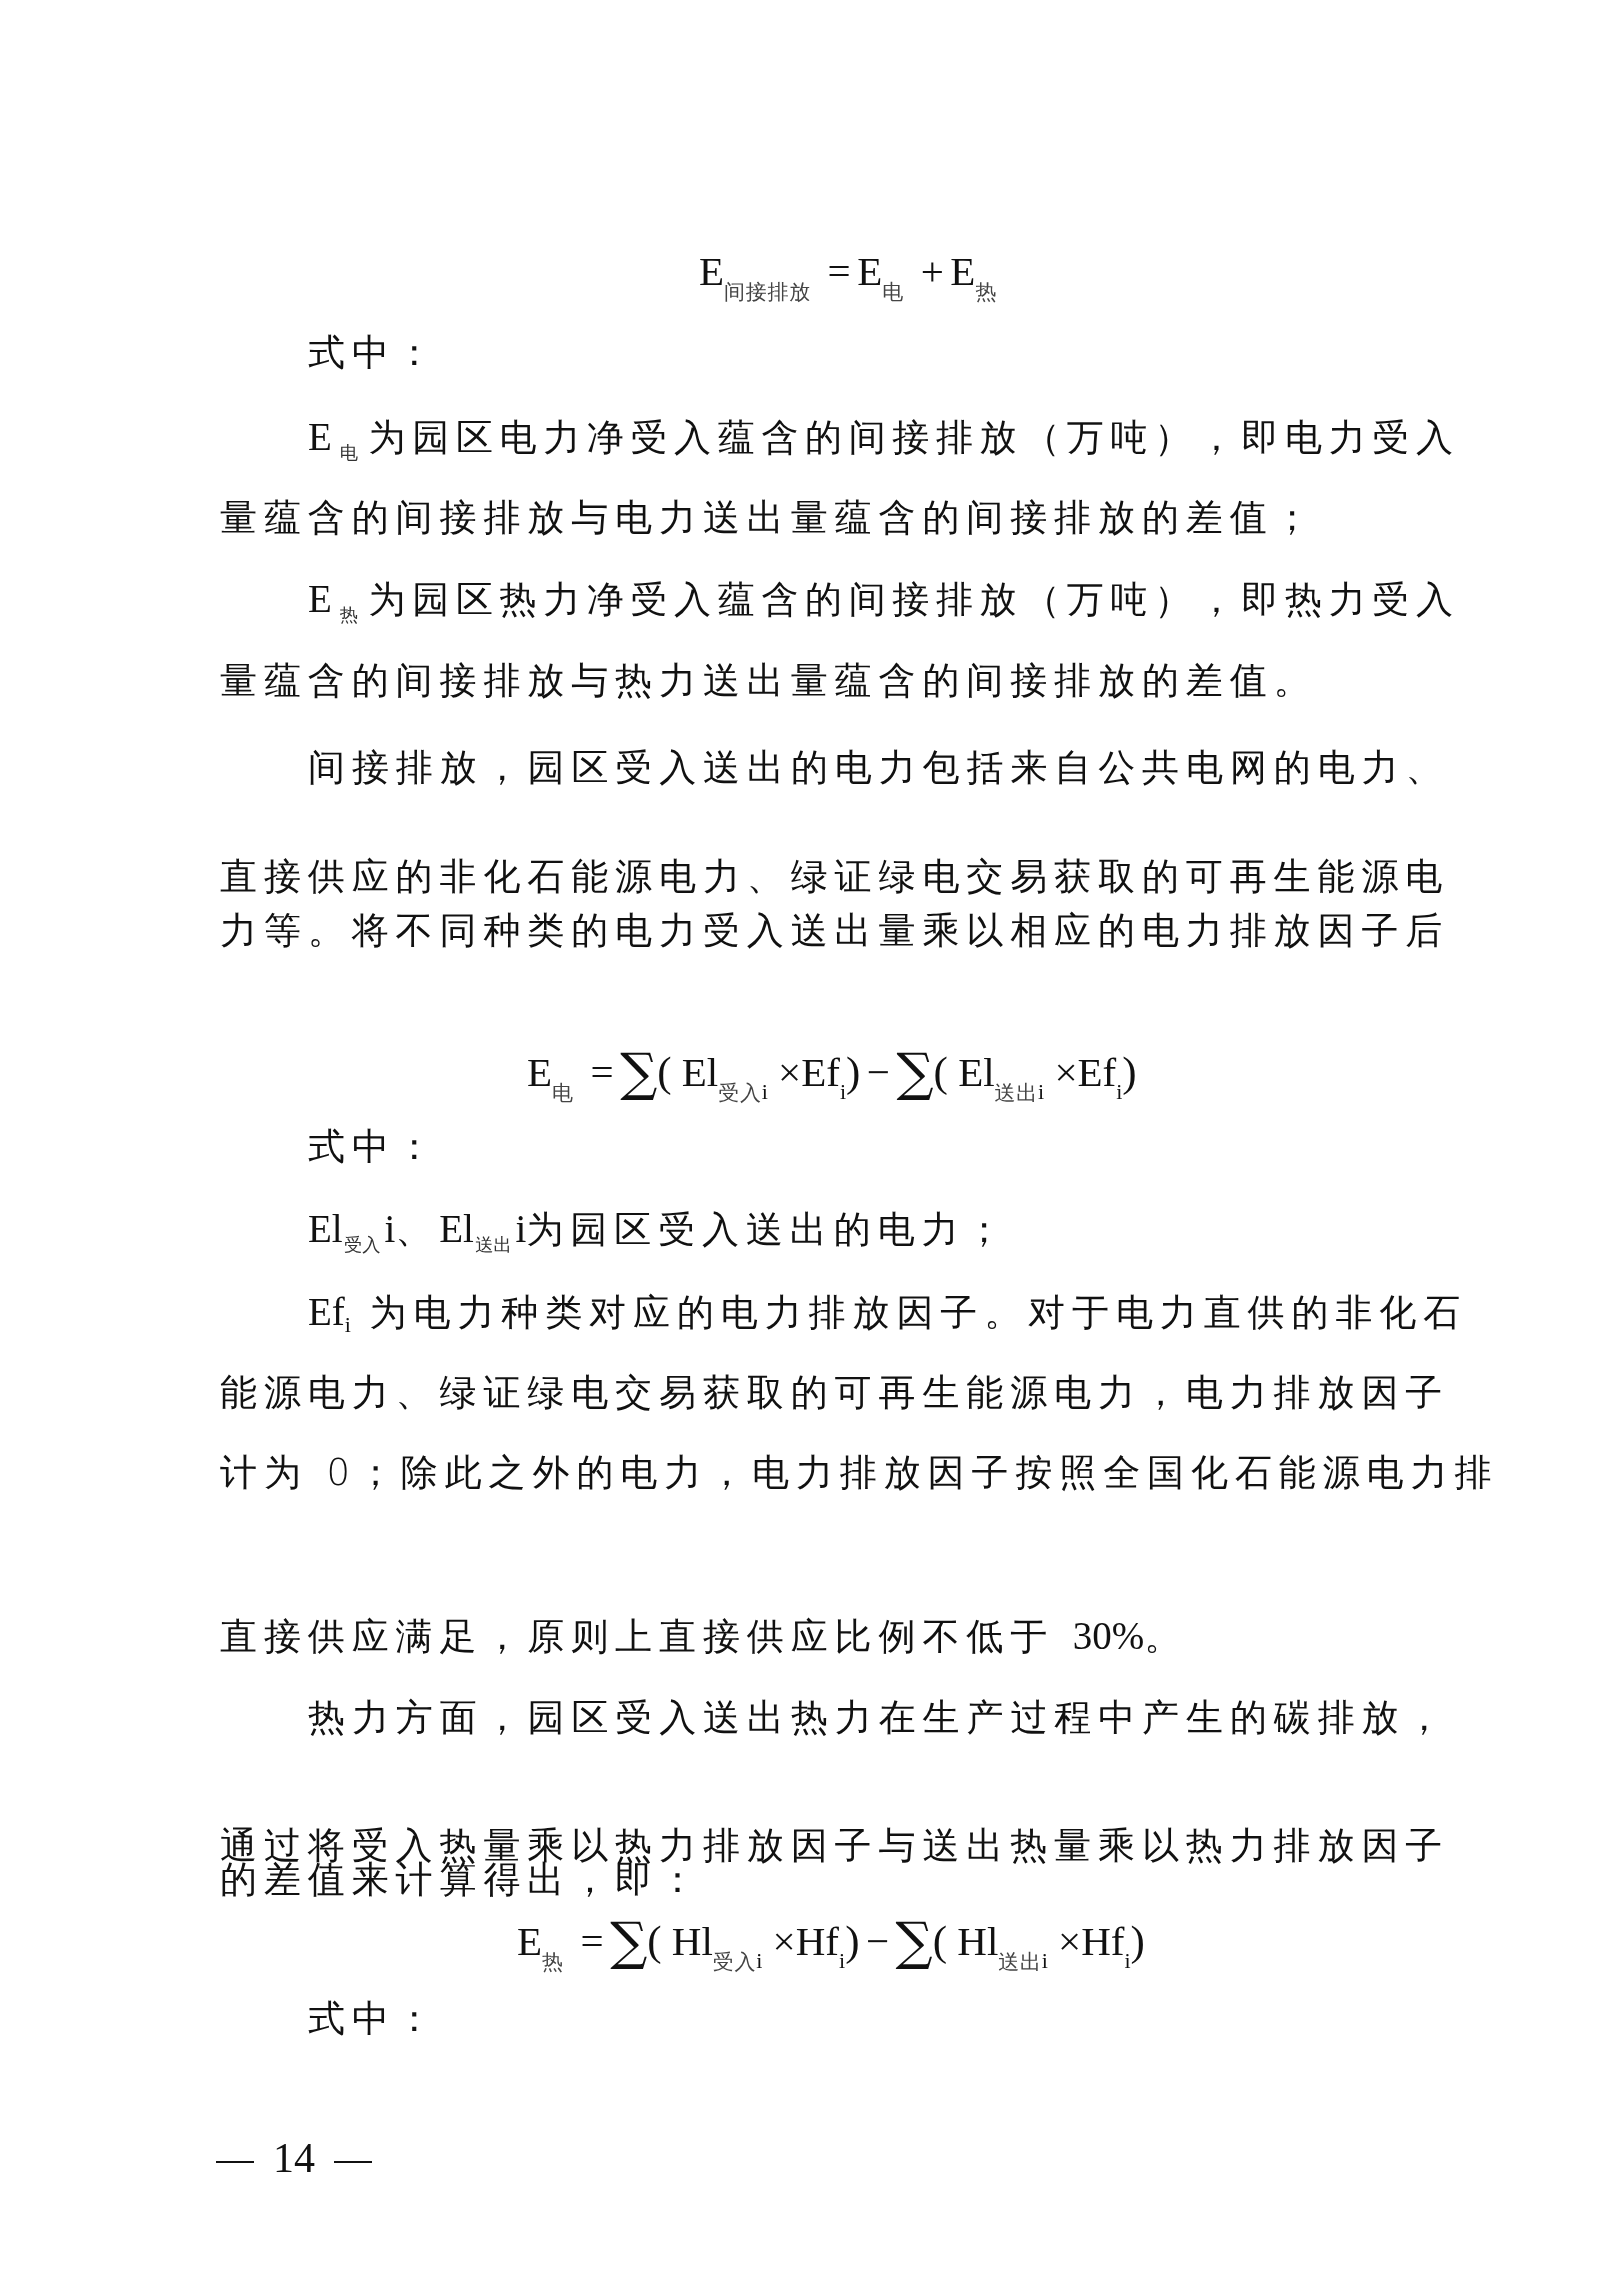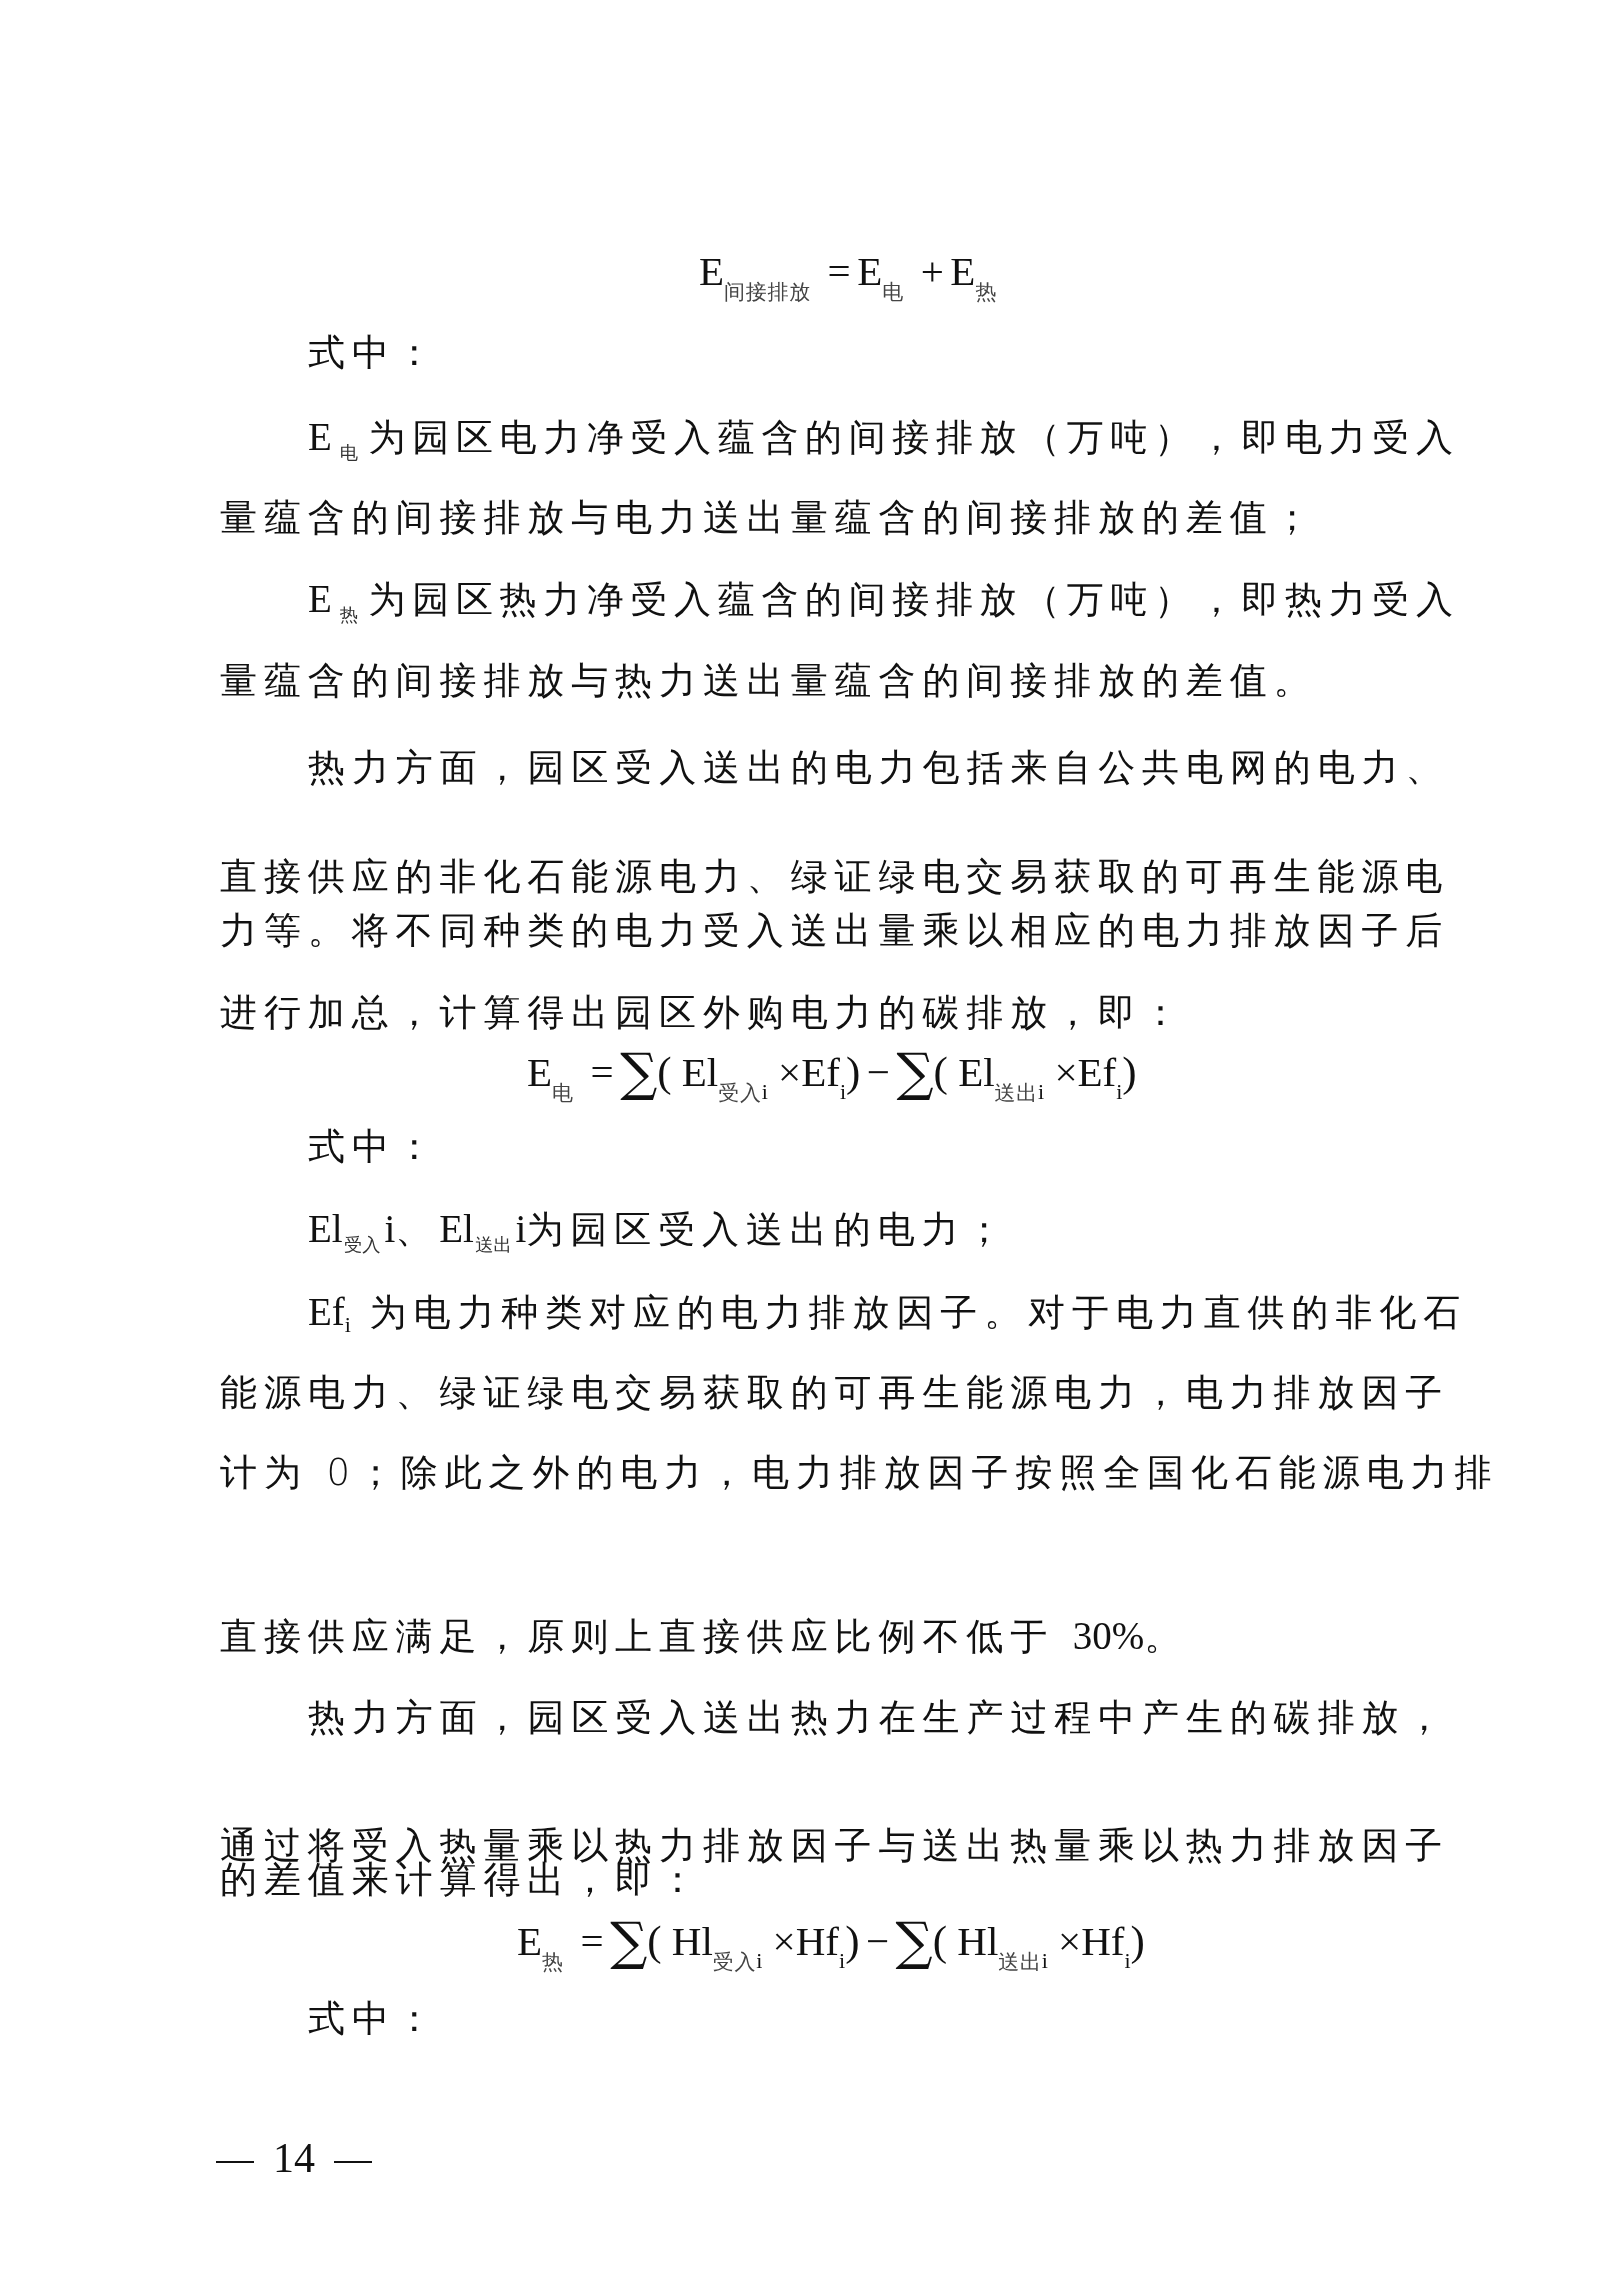--- a/index.html
+++ b/index.html
@@ -112,24 +112,23 @@
   <div class="line indent justify" style="top:411px;">
     <span class="latin">E</span><span class="sub">电</span><span>为园区电力净受入蕴含的间接排放（万吨），即电力受入</span>
   </div>
   <div class="line" style="top:492px;">量蕴含的间接排放与电力送出量蕴含的间接排放的差值；</div>
 
   <div class="line indent justify" style="top:573px;">
     <span class="latin">E</span><span class="sub">热</span><span>为园区热力净受入蕴含的间接排放（万吨），即热力受入</span>
   </div>
   <div class="line" style="top:655px;">量蕴含的间接排放与热力送出量蕴含的间接排放的差值。</div>
 
-  <div class="line indent" style="top:742px;">热力方面，园区受入送出的电力包括来自公共电网的电力、</div>
+  <div class="line indent" style="top:742px;">间接排放，园区受入送出的电力包括来自公共电网的电力、</div>
   <div class="line" style="top:823px;margin-top:28px;">直接供应的非化石能源电力、绿证绿电交易获取的可再生能源电</div>
   <div class="line" style="top:905px;">力等。将不同种类的电力受入送出量乘以相应的电力排放因子后</div>
-  <div class="line" style="top:987px;">进行加总，计算得出园区外购电力的碳排放，即：</div>
 
   <div class="formula" style="left:527px; top:1039px;">
     <span>E</span><span class="fs">电</span>
     <span class="op">=</span><span class="sigma">∑</span><span class="paren">(</span>
     <span>El</span><span class="fs">受入</span><span class="fi">i</span>
     <span>×</span><span>Ef</span><span class="fi">i</span><span class="paren">)</span><span class="op">−</span><span class="sigma">∑</span><span class="paren">(</span>
     <span>El</span><span class="fs">送出</span><span class="fi">i</span>
     <span>×</span><span>Ef</span><span class="fi">i</span><span class="paren">)</span>
   </div>
 

